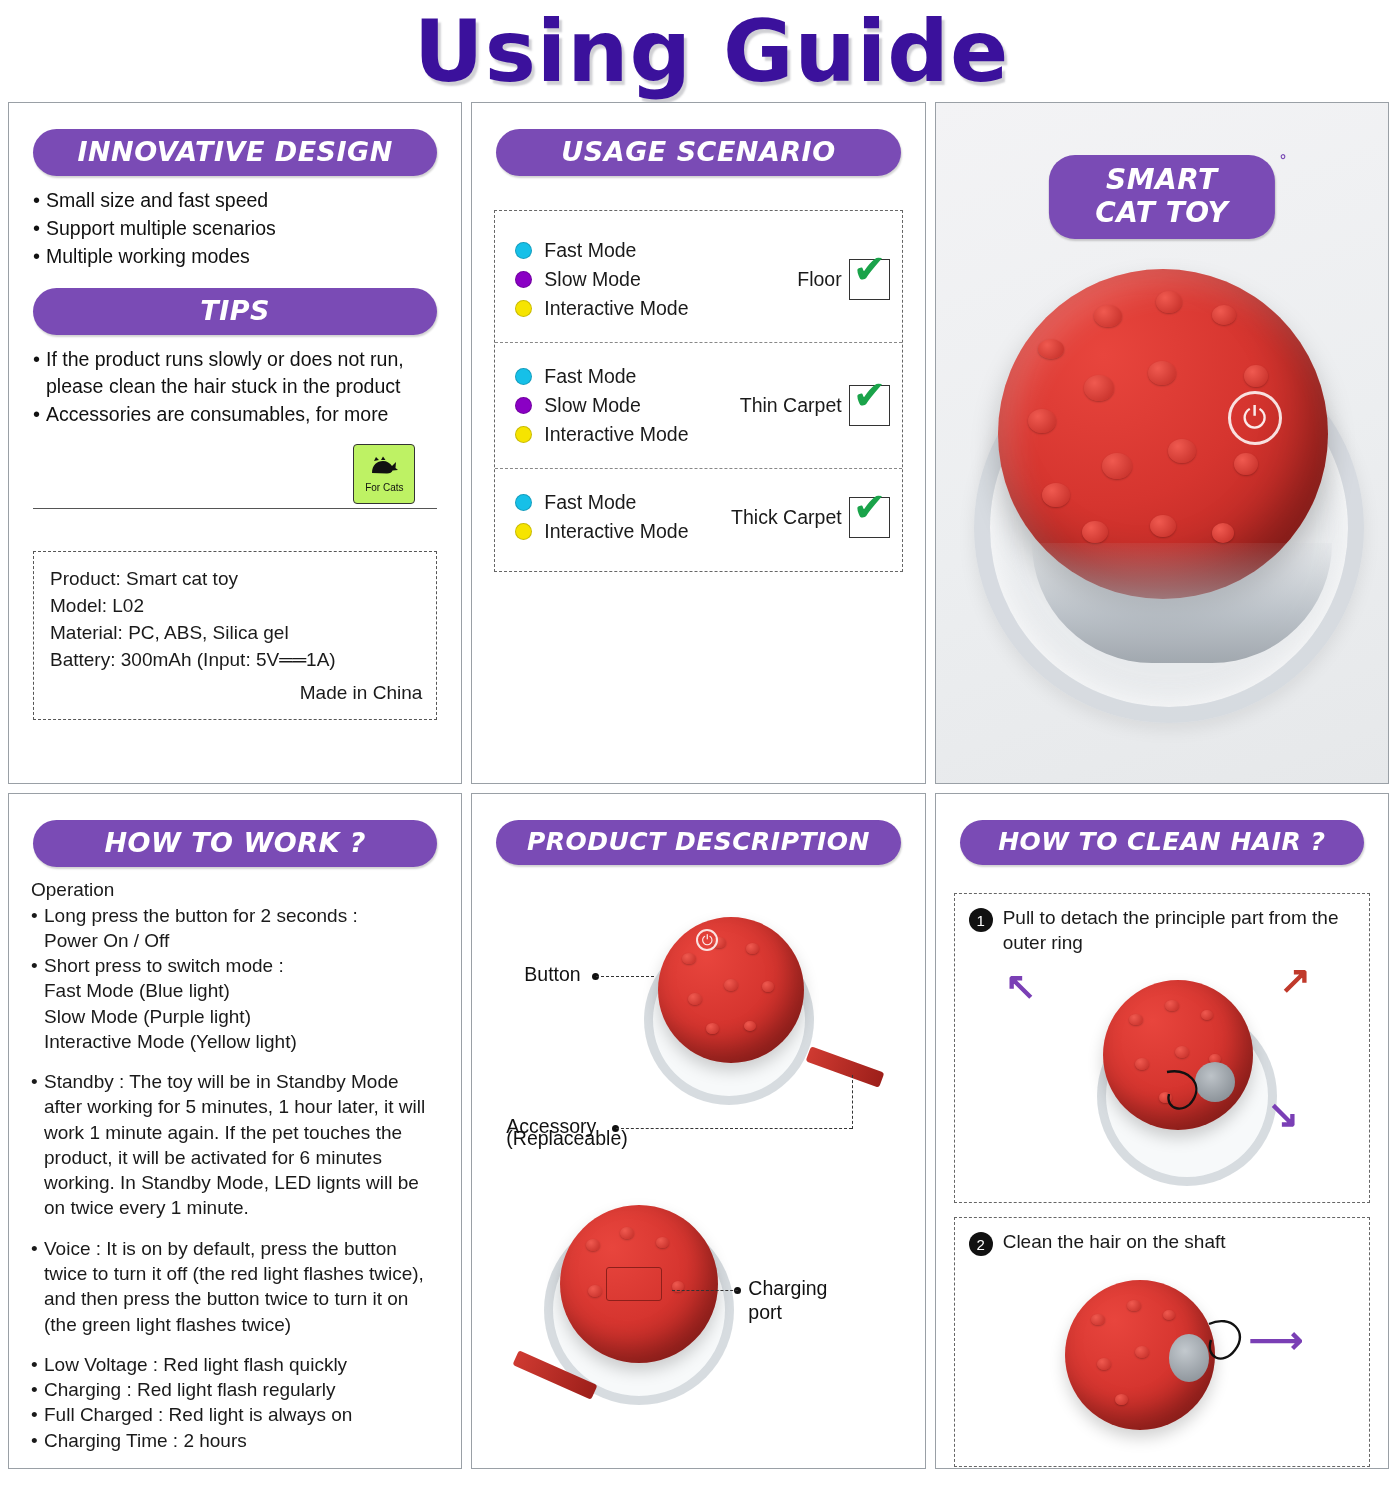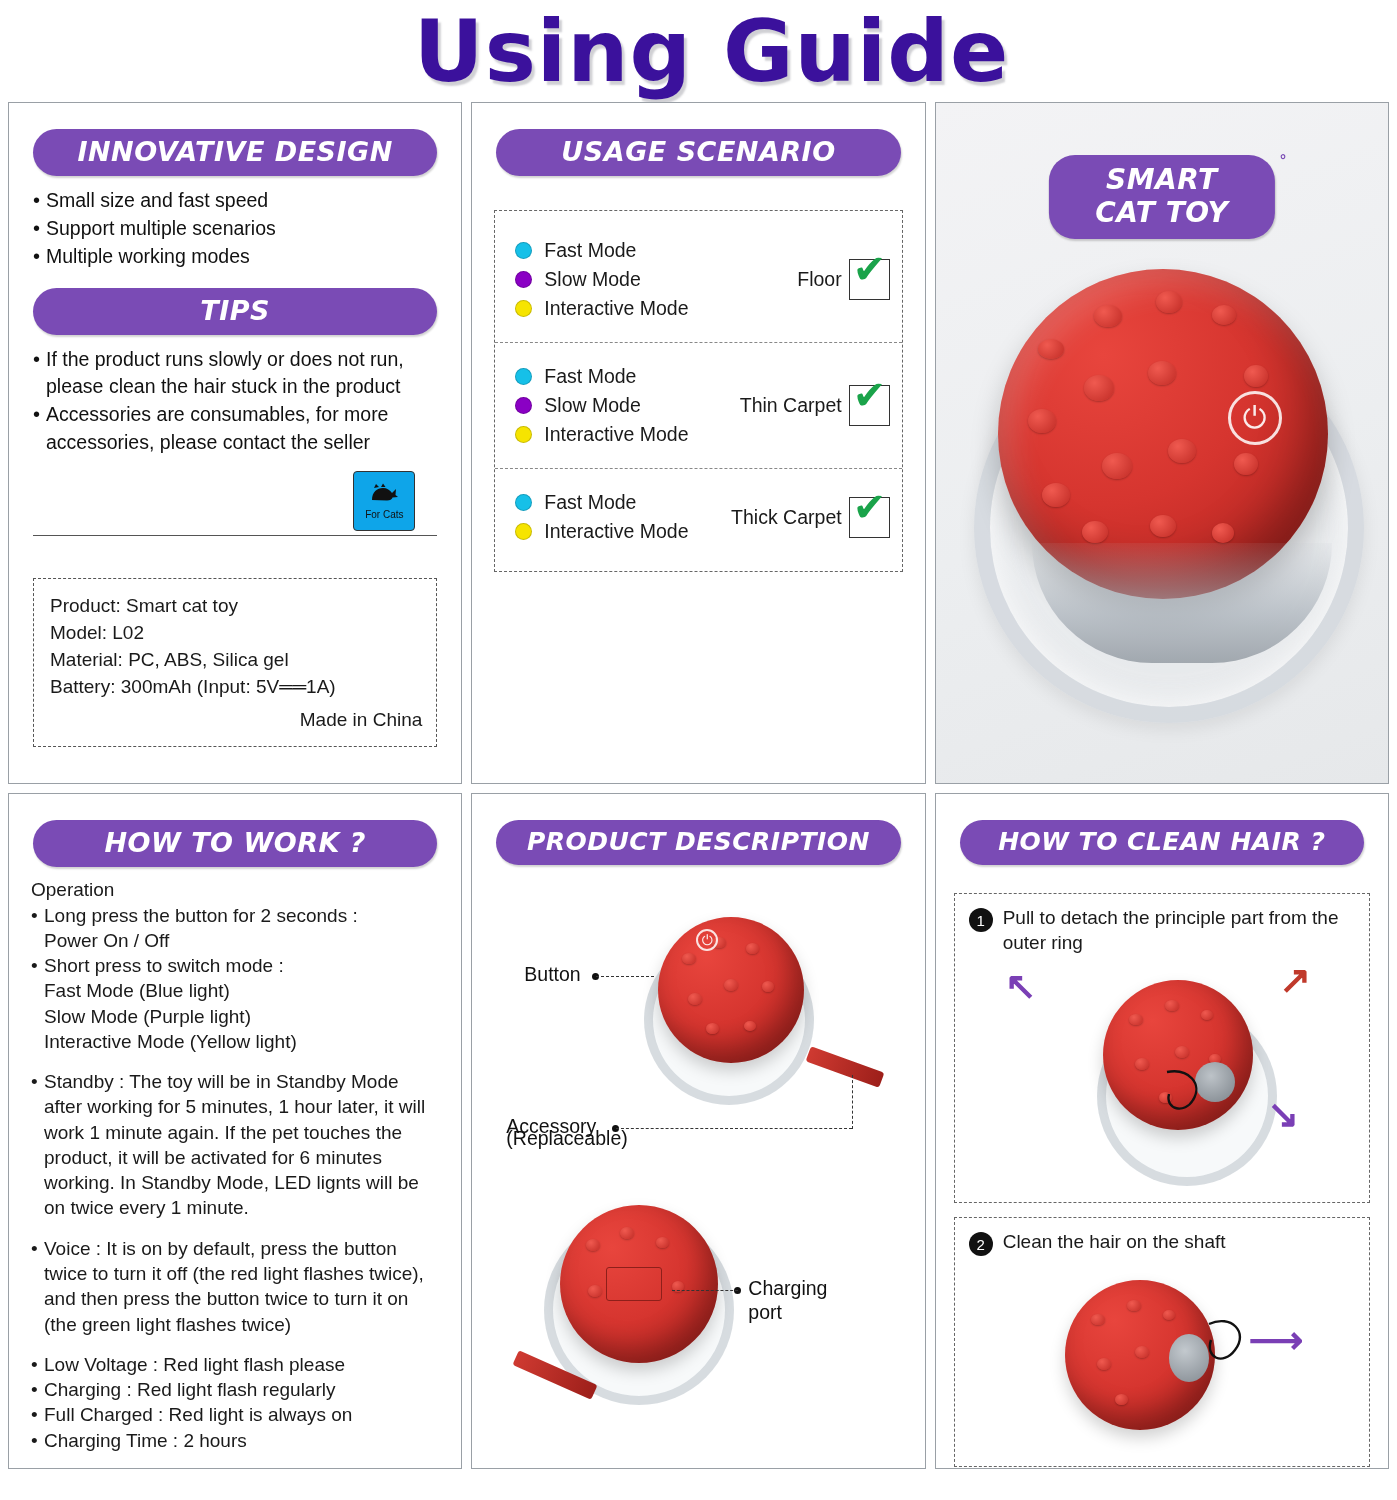--- a/index.html
+++ b/index.html
@@ -79,21 +79,21 @@
   
   .forcats {
     width: 62px; height: 60px;
     border: 1.5px solid #333;
     border-radius: 4px;
     margin-left: auto;
     margin-right: 22px;
     margin-top: 16px;
     display: flex; flex-direction: column;
     align-items: center; justify-content: center;
-    background: #0ea5e9;
+    background: #bef264;
   }
   .forcats .cat { font-size: 24px; line-height: 26px; color: #111; }
   .forcats .lbl { font-size: 10px; color: #111; margin-top: 1px; }
 
   
   .specbox {
     margin: 14px 22px 0 22px;
     border: 1.5px dashed #555;
     padding: 14px 14px 12px 16px;
     font-size: 19px;
@@ -241,21 +241,20 @@
           <li>Multiple working modes</li>
         </ul>
 
         <div style="height:16px"></div>
         <div class="pill">TIPS</div>
 
         <ul class="bullets">
           <li>If the product runs slowly or does not run,</li>
           <li class="cont">please clean the hair stuck in the product</li>
           <li>Accessories are consumables, for more</li>
-          <li class="cont">accessories, please contact the seller</li>
         </ul>
 
         <div class="forcats">
           <div class="cat">
             <svg width="30" height="20" viewBox="0 0 30 20" aria-hidden="true">
               <path d="M3 17 C3 9, 8 5, 14 5 C18 5, 21 7, 23 10 L27 6 L26.5 12 L29 14 L23.5 14.5 C23 16.5, 21 17.5, 18 17.5 Z M5 5 L7 1 L10 4 Z M12 4 L14 0.5 L16.5 4 Z" fill="#111"></path>
             </svg>
           </div>
           <div class="lbl">For Cats</div>
         </div>
@@ -399,21 +398,21 @@
         <p class="ind">work 1 minute again. If the pet touches the</p>
         <p class="ind">product, it will be activated for 6 minutes</p>
         <p class="ind">working. In Standby Mode, LED lignts will be</p>
         <p class="ind">on twice every 1 minute.</p>
         <div class="gap"></div>
         <p class="b">Voice : It is on by default, press the button</p>
         <p class="ind">twice to turn it off (the red light flashes twice),</p>
         <p class="ind">and then press the button twice to turn it on</p>
         <p class="ind">(the green light flashes twice)</p>
         <div class="gap"></div>
-        <p class="b">Low Voltage : Red light flash please</p>
+        <p class="b">Low Voltage : Red light flash quickly</p>
         <p class="b">Charging : Red light flash regularly</p>
         <p class="b">Full Charged : Red light is always on</p>
         <p class="b">Charging Time : 2 hours</p>
       </div>
     </div>
 
     <div class="panel p2">
       <div class="inner">
         <div class="pill small">PRODUCT DESCRIPTION</div>
       </div>

